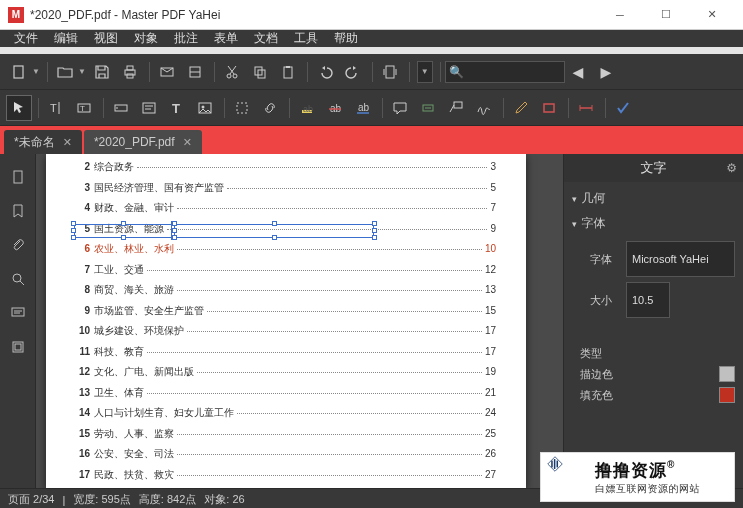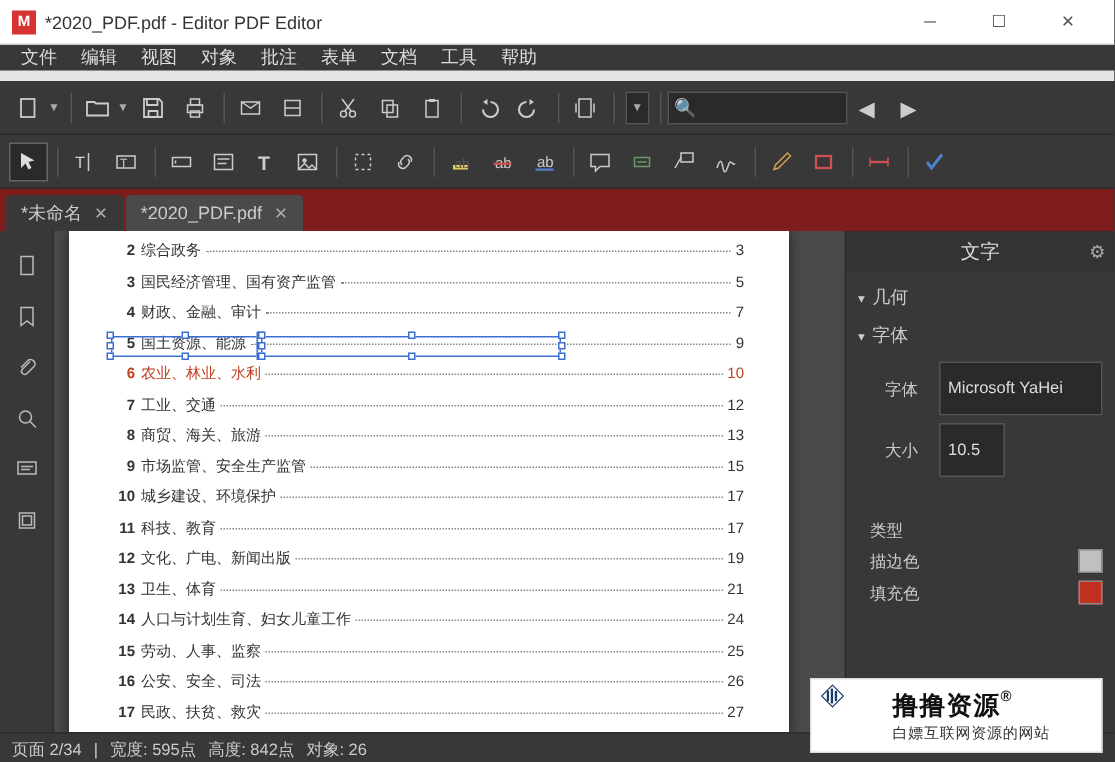--- a/index.html
+++ b/index.html
@@ -17,21 +17,21 @@
 .toolbar.t2 { height:36px; }
 .tb-btn { width:26px; height:26px; display:flex; align-items:center; justify-content:center; color:#ccc; cursor:pointer; margin-right:2px; font-size:14px; border:1px solid transparent; }
 .tb-btn.active { background:#2a2a2a; border:1px solid #666; }
 .tb-sep { width:1px; height:20px; background:#555; margin:0 4px; }
 .tb-dd { display:flex; align-items:center; }
 .tb-dd .caret { font-size:8px; color:#aaa; margin-left:-2px; margin-right:3px; }
 .zoom-box { display:flex; align-items:center; border:1px solid #555; background:#2a2a2a; height:22px; margin:0 3px; }
 .zoom-box .caret { font-size:8px; color:#aaa; padding:0 3px; }
 .search-box { display:flex; align-items:center; border:1px solid #555; background:#2a2a2a; height:22px; width:120px; padding:0 4px; color:#aaa; font-size:12px; }
 .search-box .sicon { margin-right:4px; }
-.tabbar { height:28px; background:#7f1d1d; display:flex; align-items:flex-end; padding-left:4px; }
+.tabbar { height:28px; background:#ef4444; display:flex; align-items:flex-end; padding-left:4px; }
 .tab { height:24px; background:#383838; color:#ccc; font-size:12px; display:flex; align-items:center; padding:0 10px; margin-right:2px; border-top-left-radius:3px; border-top-right-radius:3px; cursor:pointer; }
 .tab.active { background:#4a4a4a; }
 .tab .x { margin-left:8px; color:#aaa; font-size:11px; }
 .workspace { display:flex; height:334px; background:#383838; }
 .sidebar { width:36px; background:#383838; display:flex; flex-direction:column; padding-top:6px; border-right:1px solid #2a2a2a; }
 .sidebar .sb-btn { width:30px; height:30px; margin:2px auto; display:flex; align-items:center; justify-content:center; color:#bbb; cursor:pointer; font-size:14px; }
 .canvas-area { flex:1; background:#4a4a4a; display:flex; justify-content:flex-start; overflow:hidden; position:relative; padding-left:10px; }
 .page { width:480px; height:100%; background:#fff; box-shadow:0 2px 8px rgba(0,0,0,.6); margin-top:0; padding:6px 30px 0 30px; position:relative; }
 .toc-line { display:flex; font-size:10px; color:#333; margin-bottom:6.5px; font-family:"SimSun",serif; align-items:baseline; }
 .toc-line .num { width:14px; text-align:right; margin-right:4px; font-weight:bold; }
@@ -59,21 +59,21 @@
 .watermark .wm-txt .l1 { font-size:17px; font-weight:bold; color:#111; letter-spacing:1px; }
 .watermark .wm-txt .l1 sup { font-size:10px; vertical-align:top; }
 .watermark .wm-txt .l2 { font-size:10px; color:#333; letter-spacing:0.5px; }
 svg { width:16px; height:16px; }
 </style>
 </head>
 <body>
 
 <div class="titlebar">
   <div class="logo">M</div>
-  <div class="title">*2020_PDF.pdf - Editor PDF Editor</div>
+  <div class="title">*2020_PDF.pdf - Master PDF YaHei</div>
   <div class="window-controls">
     <div>─</div>
     <div>☐</div>
     <div class="close">✕</div>
   </div>
 </div>
 
 <div class="menubar" id="menubar">
     <div>文件</div>
     <div>编辑</div>

